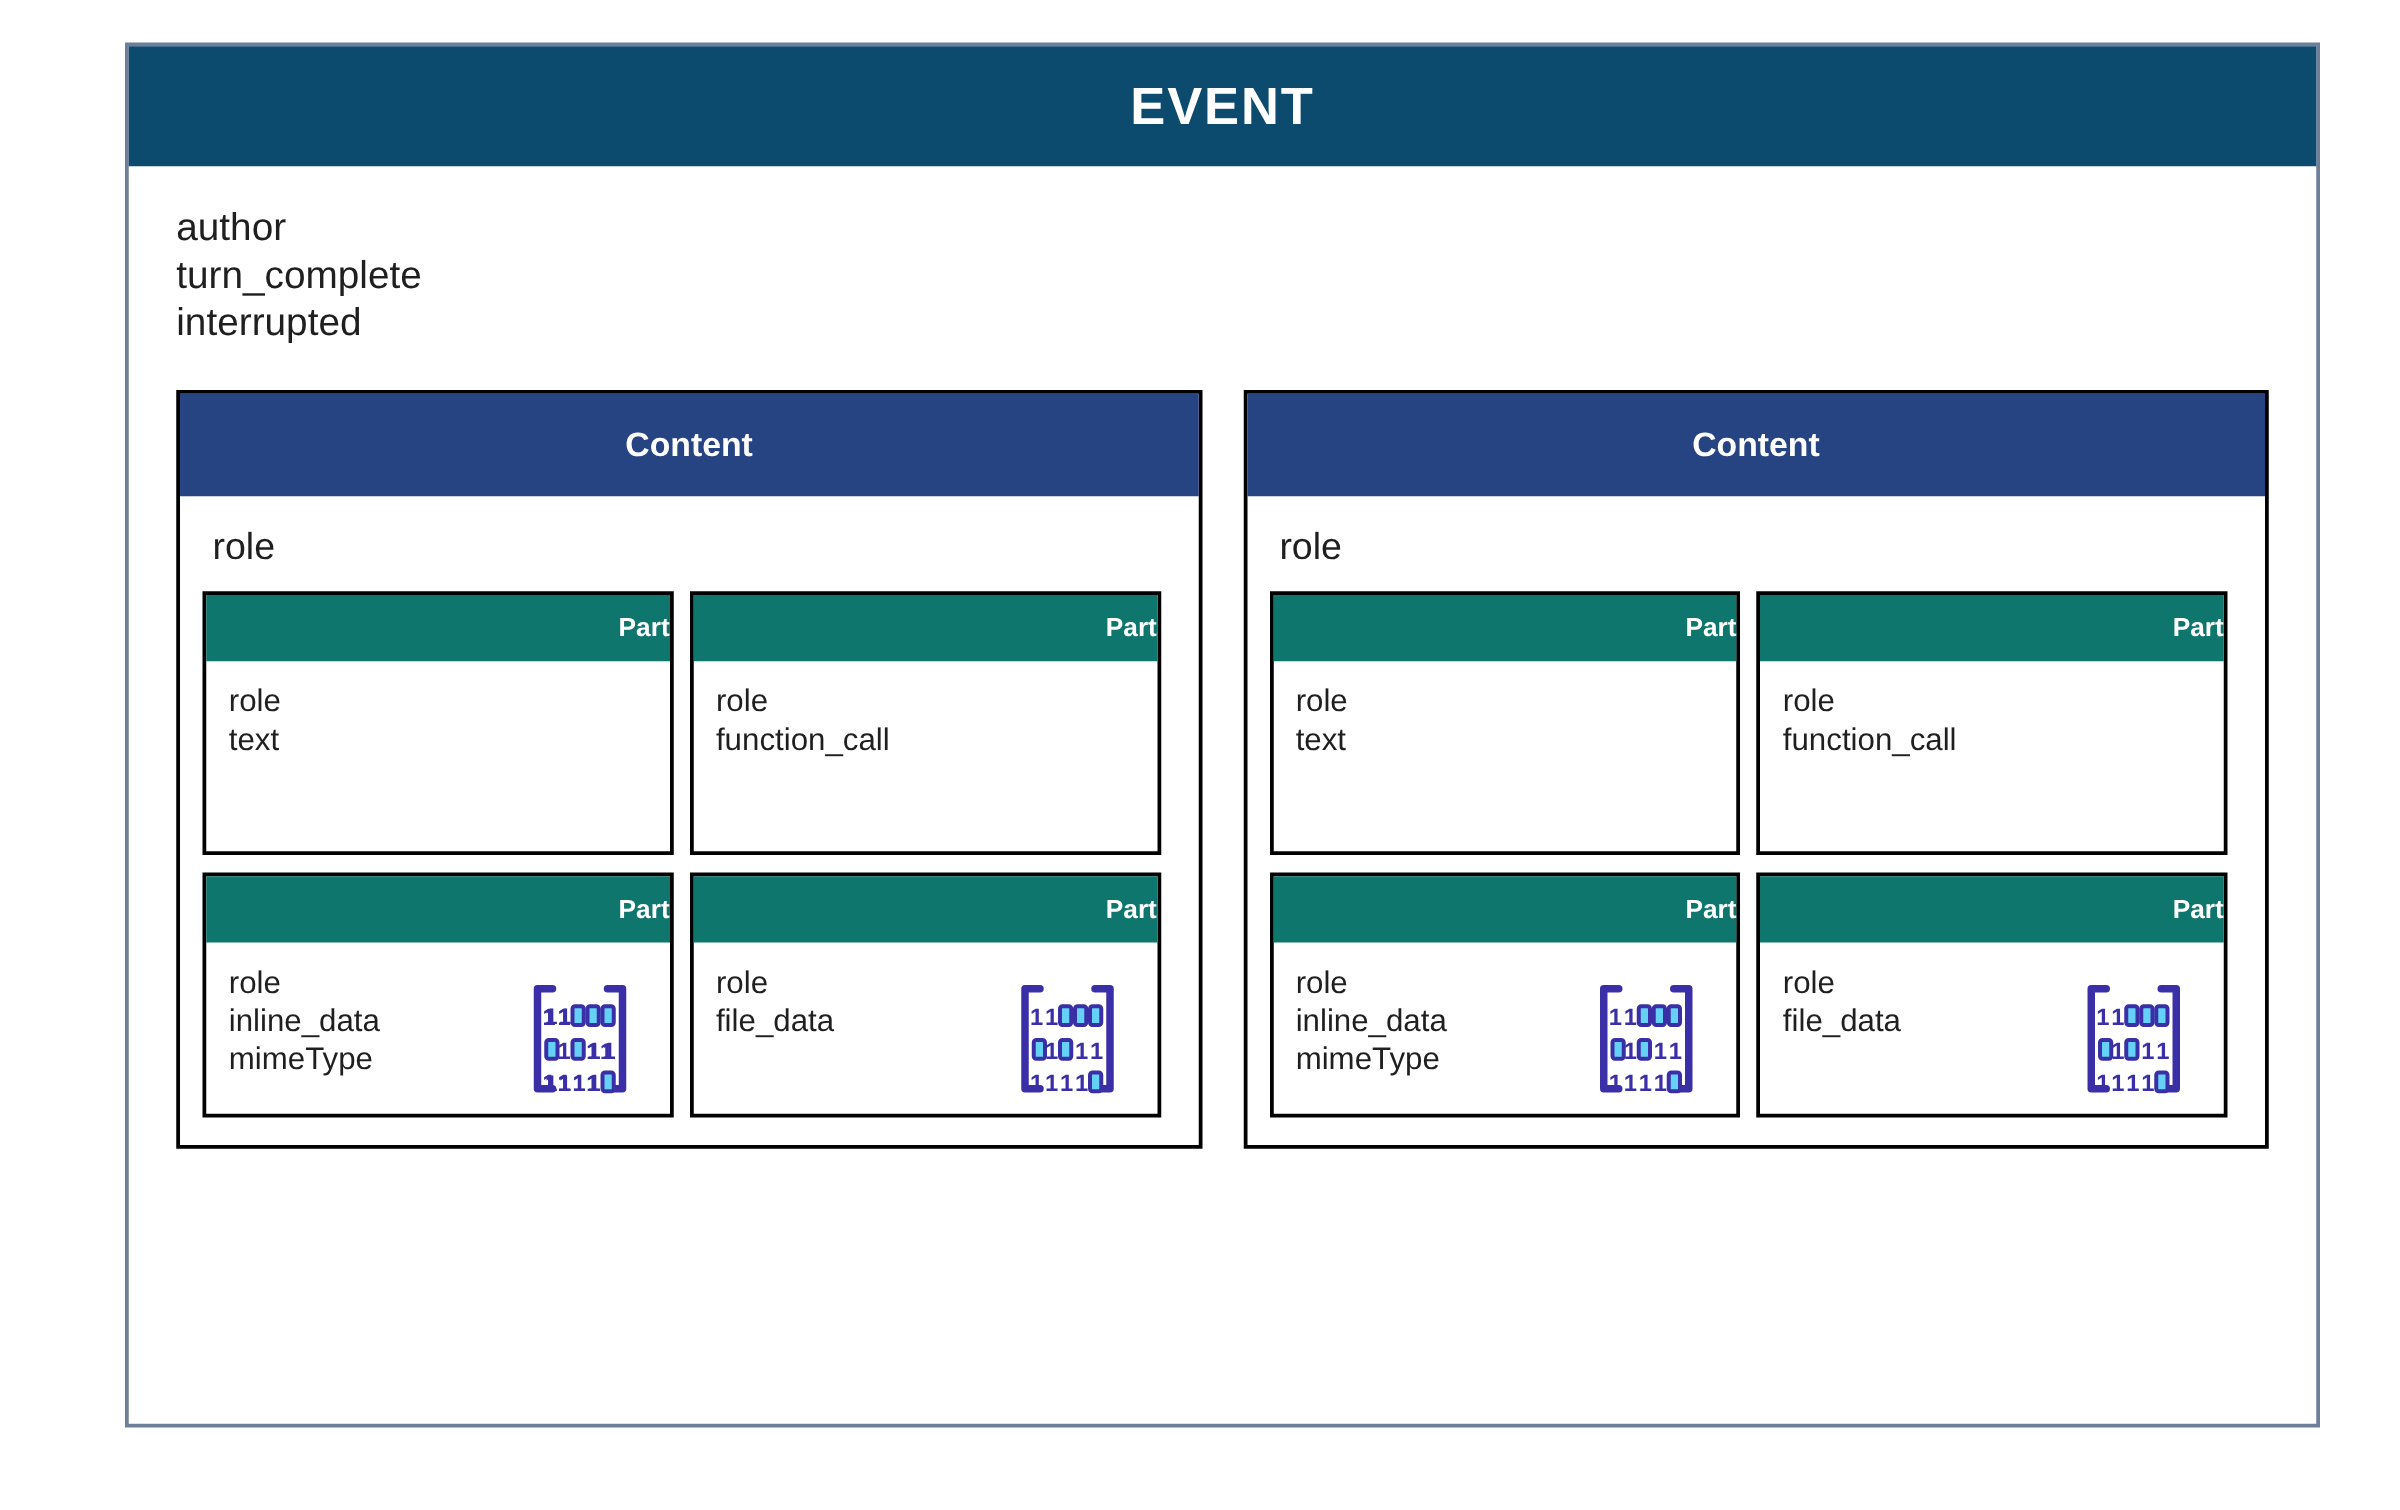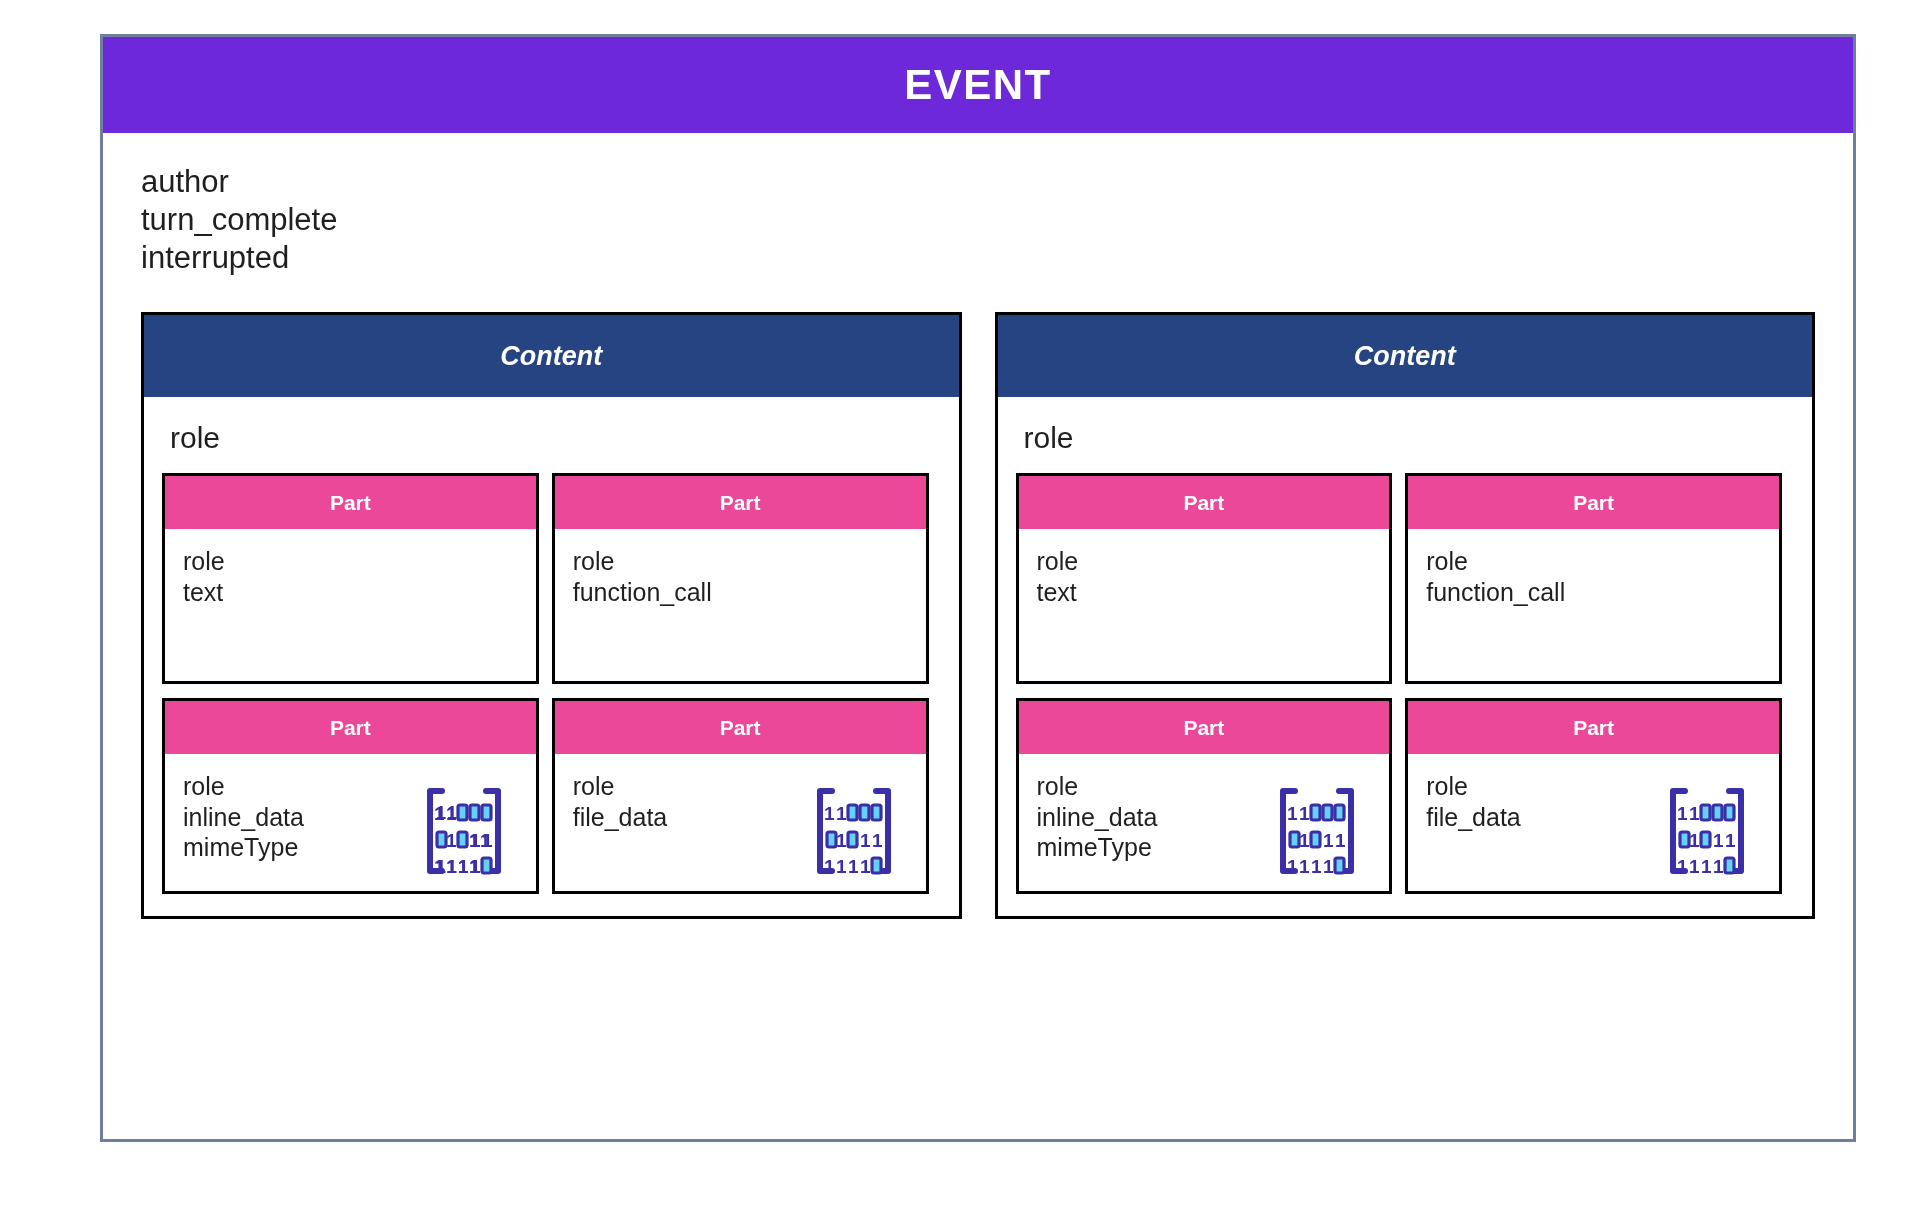--- a/index.html
+++ b/index.html
@@ -26,21 +26,21 @@
     left: 100px;
     top: 34px;
     width: 1756px;
     height: 1108px;
     border: 3px solid #6e7f9c;
     background: #ffffff;
   }
 
   .event-header {
     height: 96px;
-    background: #6d28d9;
+    background: #0c4a6e;
     display: flex;
     align-items: center;
     justify-content: center;
   }
 
   .event-title {
     color: #ffffff;
     font-size: 42px;
     font-weight: bold;
     letter-spacing: 1.5px;
@@ -73,21 +73,20 @@
     border: 3px solid #000000;
     background: #ffffff;
   }
 
   .content-header {
     height: 82px;
     background: #264382;
     display: flex;
     align-items: center;
     justify-content: center;
-    font-style: italic;
   }
 
   .content-title {
     color: #ffffff;
     font-size: 27px;
     font-weight: bold;
   }
 
   .content-body {
     padding: 18px 30px 22px 18px;
@@ -108,24 +107,24 @@
 
   .part-box {
     border: 3px solid #000000;
     background: #ffffff;
     display: flex;
     flex-direction: column;
   }
 
   .part-header {
     height: 53px;
-    background: #ec4899;
+    background: #0f766e;
     display: flex;
     align-items: center;
-    justify-content: center;
+    justify-content: flex-end;
     flex: 0 0 auto;
   }
 
   .part-title {
     color: #ffffff;
     font-size: 21px;
     font-weight: bold;
   }
 
   .part-body {

